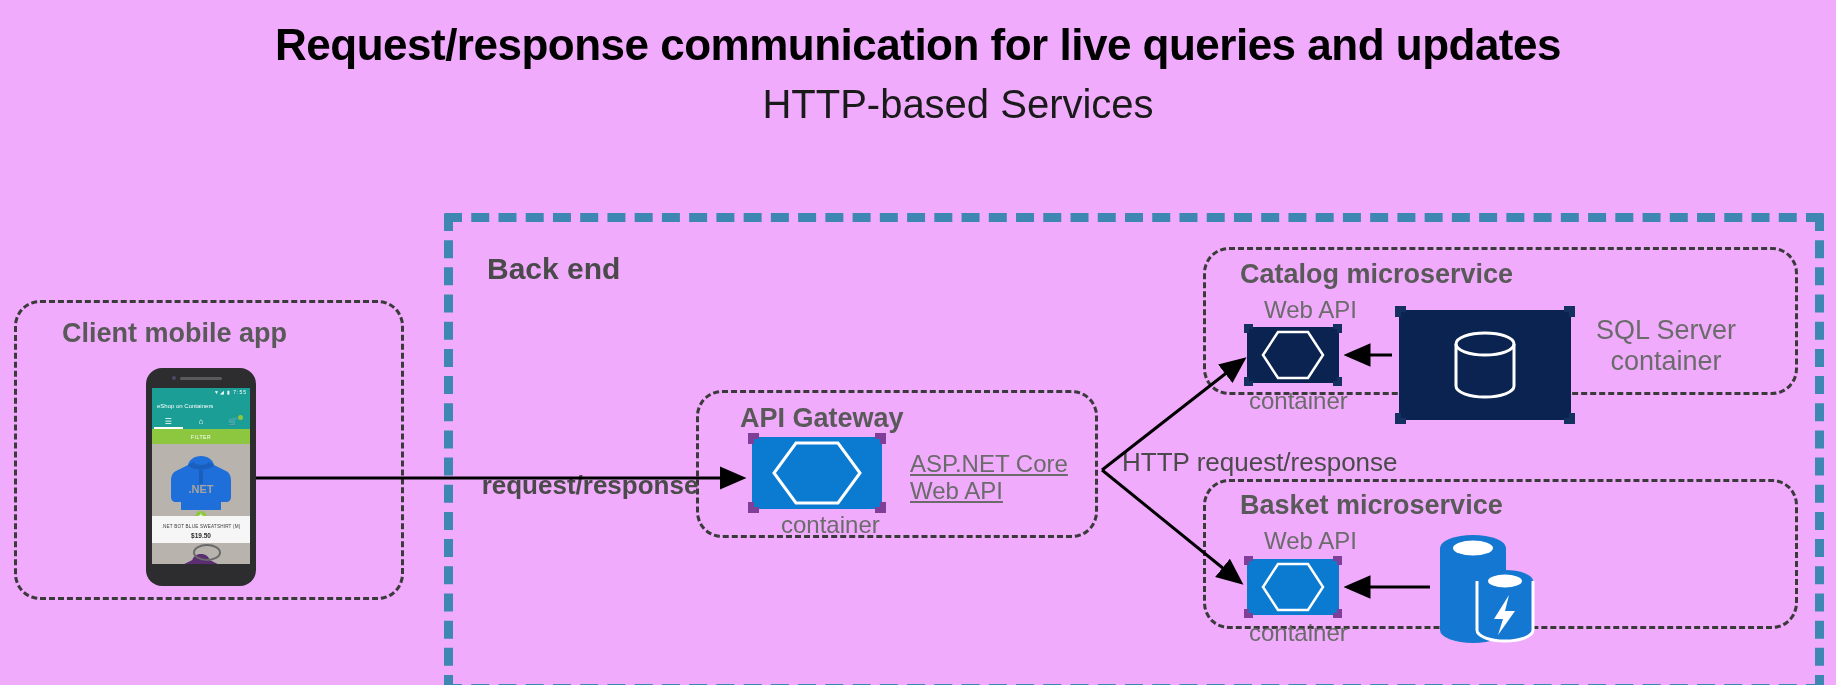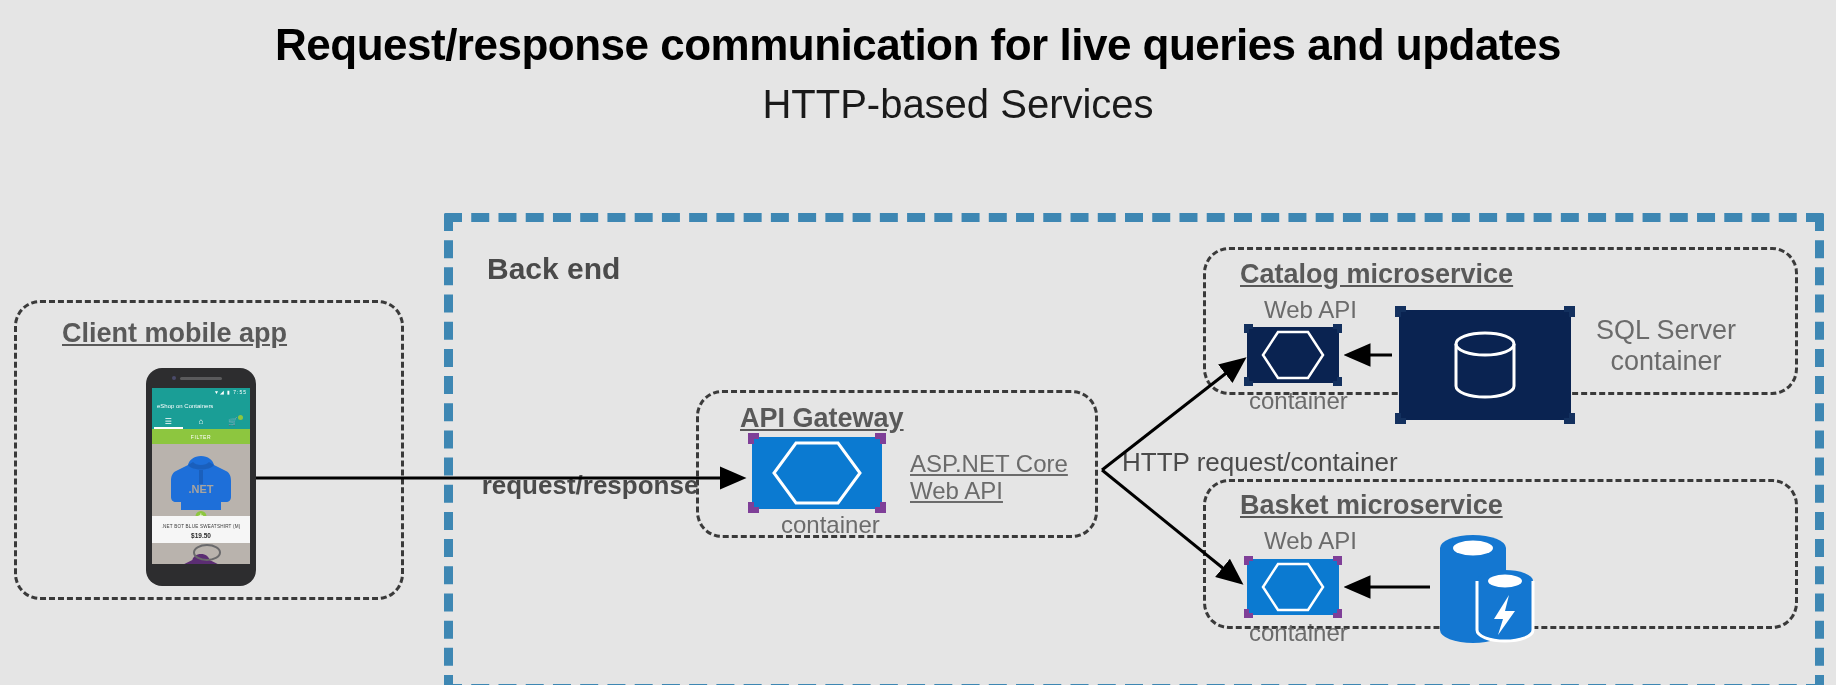--- a/index.html
+++ b/index.html
@@ -4,21 +4,21 @@
 <style>
   html, body {
     margin: 0;
     padding: 0;
     background: #ffffff;
   }
   #stage {
     position: relative;
     width: 1836px;
     height: 685px;
-    background: #e5e5e5;
+    background: #f0abfc;
     font-family: "Liberation Sans", sans-serif;
     overflow: hidden;
   }
 
   
   #title-main {
     position: absolute;
     left: 0; top: 20px;
     width: 1836px;
     text-align: center;
@@ -64,21 +64,20 @@
     border: 3px dashed #3a3a3a;
     border-radius: 26px;
     box-sizing: border-box;
     background: transparent;
   }
   .boxtitle {
     position: absolute;
     font-weight: bold;
     color: #595959;
     white-space: nowrap;
-    text-decoration: underline;
   }
 
   
   #client-box { left: 14px; top: 300px; width: 390px; height: 300px; }
   #client-title { left: 62px; top: 318px; font-size: 27px; }
 
   
   #phone {
     position: absolute;
     left: 146px; top: 368px;
@@ -458,21 +457,21 @@
     <path d="M40 38 L73 38 L73 97 A33 13 0 0 1 40 110 Z" fill="#ffffff" opacity="0.0"></path>
     <ellipse cx="72" cy="48" rx="28" ry="11" fill="#1477D1"></ellipse>
     <path d="M44 48 L44 97 A28 11 0 0 0 100 97 L100 48" fill="#1477D1"></path>
     <path d="M44 48 L44 97 A28 11 0 0 0 100 97 L100 48" fill="none" stroke="#ffffff" stroke-width="3"></path>
     <ellipse cx="72" cy="48" rx="17" ry="6.5" fill="#ffffff"></ellipse>
     <path d="M76 62 L61 86 L70 86 L65 102 L82 78 L72 78 Z" fill="#ffffff"></path>
   </svg>
 
 
   <div id="http-bottom">request/response</div>
-  <div id="http-rr">HTTP request/container</div>
+  <div id="http-rr">HTTP request/response</div>
 
   <svg class="overlay" viewBox="0 0 1836 685">
     <defs>
       <marker id="ah" markerWidth="9" markerHeight="9" refX="7.5" refY="4.5" orient="auto">
         <polygon points="0,0.6 9,4.5 0,8.4" fill="#000000"></polygon>
       </marker>
     </defs>
 
     <line x1="256" y1="478" x2="742" y2="478" stroke="#000000" stroke-width="3" marker-end="url(#ah)"></line>
 

